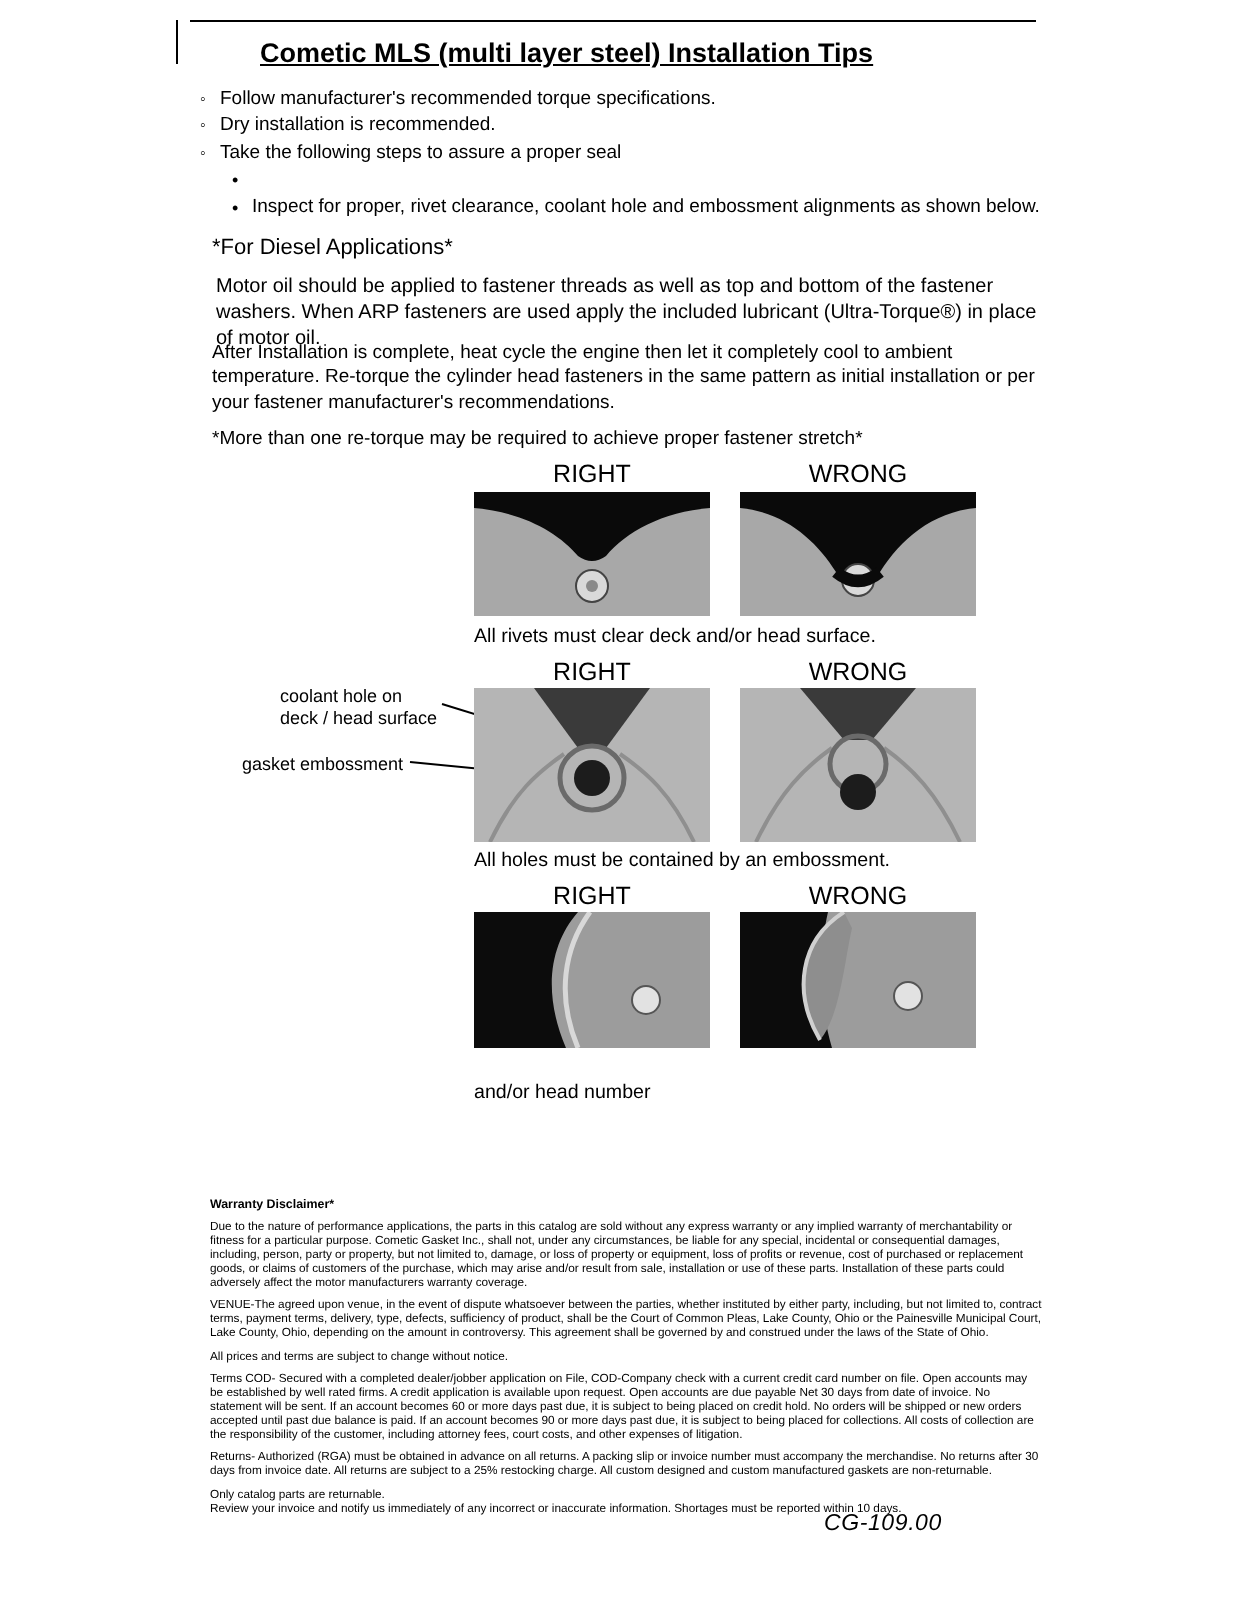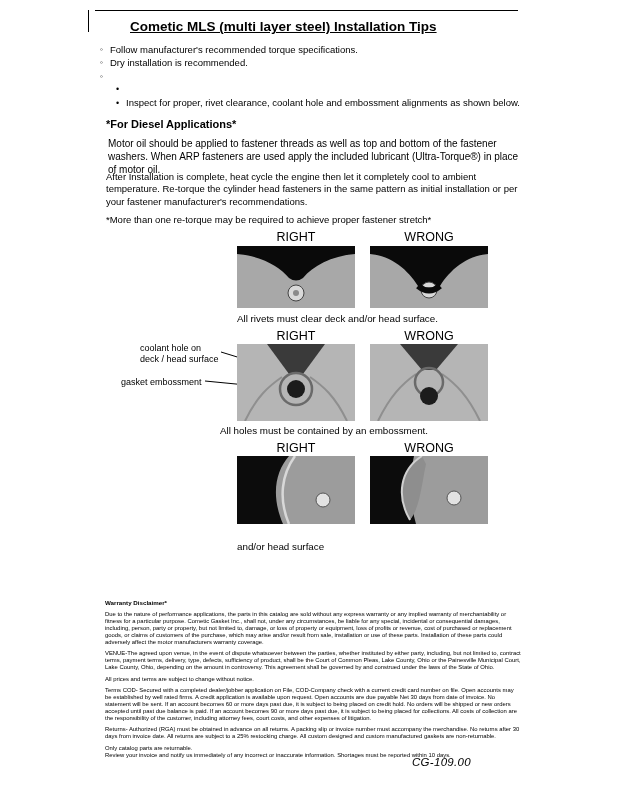--- a/index.html
+++ b/index.html
@@ -6,21 +6,21 @@
   body{width:618px;height:800px;position:relative;font-family:"Liberation Sans",sans-serif;color:#000;overflow:hidden;}
   .abs{position:absolute;}
   .frame-top{left:95px;top:10px;width:423px;height:1px;background:#000;}
   .frame-left{left:88px;top:10px;width:1px;height:22px;background:#000;}
   .title{left:106px;top:19px;font-size:13.5px;font-weight:bold;text-decoration:underline;margin-left:24px;}
   .bullets{left:100px;top:44px;width:424px;font-size:9.5px;line-height:1.25;}
   .b-line{display:flex;margin-bottom:1.5px;}
   .b-marker{width:10px;flex:0 0 10px;font-size:8px;padding-top:1px;}
   .sub{margin-left:16px;}
   .sub .b-marker{font-size:9px;}
-  .diesel-heading{left:106px;top:118px;font-size:11px;font-weight:bold;}
+  .diesel-heading{left:106px;top:118px;font-size:11px;font-weight:normal;}
   .para1{left:108px;top:137px;width:418px;font-size:10px;line-height:1.3;}
   .para2{left:106px;top:171px;width:418px;font-size:9.5px;line-height:1.3;}
   .note{left:106px;top:214px;width:418px;font-size:9.5px;}
   .dg-label{width:118px;text-align:center;font-size:12.5px;}
   .panel{width:118px;}
   .panel svg{display:block;}
   .caption{font-size:9.8px;line-height:1.25;}
   .ann{font-size:9px;line-height:1.2;}
   .footer-code{left:412px;top:756px;font-size:11.5px;letter-spacing:.3px;font-style:italic;}
   .disclaimer{left:105px;top:599px;width:416px;font-size:5.9px;line-height:1.18;}
@@ -39,20 +39,21 @@
   <div class="b-line">
     <span class="b-marker">◦</span>
     <span>Follow manufacturer's recommended torque specifications.</span>
   </div>
   <div class="b-line">
     <span class="b-marker">◦</span>
     <span>Dry installation is recommended.</span>
   </div>
   <div class="b-line">
     <span class="b-marker">◦</span>
+    <span>Take the following steps to assure a proper seal</span>
   </div>
   <div class="b-line sub">
     <span class="b-marker">•</span>
   </div>
   <div class="b-line sub">
     <span class="b-marker">•</span>
     <span>Inspect for proper, rivet clearance, coolant hole and embossment alignments as shown below.</span>
   </div>
 </div>
 
@@ -112,21 +113,21 @@
 <div class="abs panel" style="left:370px;top:344px;">
   <svg width="118" height="77" viewBox="0 0 118 77">
     <rect width="118" height="77" fill="#b5b5b5"></rect>
     <path d="M30,0 L88,0 L66,26 L52,26 Z" fill="#3a3a3a"></path>
     <path d="M8,77 C20,52 32,40 46,30" stroke="#8f8f8f" stroke-width="2" fill="none"></path>
     <path d="M110,77 C98,52 86,40 72,30" stroke="#8f8f8f" stroke-width="2" fill="none"></path>
     <circle cx="59" cy="38" r="14" fill="none" stroke="#6a6a6a" stroke-width="2.5"></circle>
     <circle cx="59" cy="52" r="9" fill="#1c1c1c"></circle>
   </svg>
 </div>
-<div class="abs caption" style="left:220px;top:425px;">All holes must be contained by an embossment.</div>
+<div class="abs caption" style="left:237px;top:425px;">All holes must be contained by an embossment.</div>
 
 <div class="abs dg-label" style="left:237px;top:441px;">RIGHT</div>
 <div class="abs dg-label" style="left:370px;top:441px;">WRONG</div>
 
 <div class="abs panel" style="left:237px;top:456px;">
   <svg width="118" height="68" viewBox="0 0 118 68">
     <rect width="118" height="68" fill="#9c9c9c"></rect>
     <path d="M0,0 H52 C38,16 34,40 46,68 H0 Z" fill="#0c0c0c"></path>
     <path d="M58,0 C45,18 41,42 52,68" fill="none" stroke="#d8d8d8" stroke-width="2.5"></path>
     <circle cx="86" cy="44" r="7" fill="#e2e2e2" stroke="#555" stroke-width="1"></circle>
@@ -136,21 +137,21 @@
   <svg width="118" height="68" viewBox="0 0 118 68">
     <rect width="118" height="68" fill="#9c9c9c"></rect>
     <path d="M0,0 H44 C40,18 38,40 46,68 H0 Z" fill="#0c0c0c"></path>
     <path d="M52,0 C30,14 26,40 40,64 C50,52 52,26 56,8 Z" fill="#8e8e8e"></path>
     <path d="M52,0 C30,14 26,40 40,64" stroke="#d0d0d0" stroke-width="2" fill="none"></path>
     <circle cx="84" cy="42" r="7" fill="#e2e2e2" stroke="#555" stroke-width="1"></circle>
   </svg>
 </div>
 <div class="abs caption" style="left:237px;top:529px;">
   <br>
-  <span>and/or head surface</span>
+  <span>and/or head number</span>
 </div>
 
 <div class="abs disclaimer">
   <p class="dheading">Warranty Disclaimer*</p>
   <p>Due to the nature of performance applications, the parts in this catalog are sold without any express warranty or any implied warranty of merchantability or fitness for a particular purpose.  Cometic Gasket Inc., shall not, under any circumstances, be liable for any special, incidental or consequential damages, including, person, party or property, but not limited to, damage, or loss of property or equipment, loss of profits or revenue, cost of purchased or replacement goods, or claims of customers of the purchase, which may arise and/or result from sale, installation or use of these parts.  Installation of these parts could adversely affect the motor manufacturers warranty coverage.</p>
   <p>VENUE-The agreed upon venue, in the event of dispute whatsoever between the parties, whether instituted by either party, including, but not limited to, contract terms, payment terms, delivery, type, defects, sufficiency of product, shall be the Court of Common Pleas, Lake County, Ohio or the Painesville Municipal Court, Lake County, Ohio, depending on the amount in controversy. This agreement shall be governed by and construed under the laws of the State of Ohio.</p>
   <p>All prices and terms are subject to change without notice.</p>
   <p>Terms COD- Secured with a completed dealer/jobber application on File, COD-Company check with a current credit card number on file.  Open accounts may be established by well rated firms.  A credit application is available upon request.  Open accounts are due payable Net 30 days from date of invoice.  No statement will be sent.  If an account becomes 60 or more days past due, it is subject to being placed on credit hold.  No orders will be shipped or new orders accepted until past due balance is paid.  If an account becomes 90 or more days past due, it is subject to being placed for collections.  All costs of collection are the responsibility of the customer, including attorney fees, court costs, and other expenses of litigation.</p>
   <p>Returns- Authorized (RGA) must be obtained in advance on all returns.  A packing slip or invoice number must accompany the merchandise.  No returns after 30 days from invoice date.  All returns are subject to a 25% restocking charge.  All custom designed and custom manufactured gaskets are non-returnable.</p>
   <p style="margin-bottom:0;">Only catalog parts are returnable.</p>

